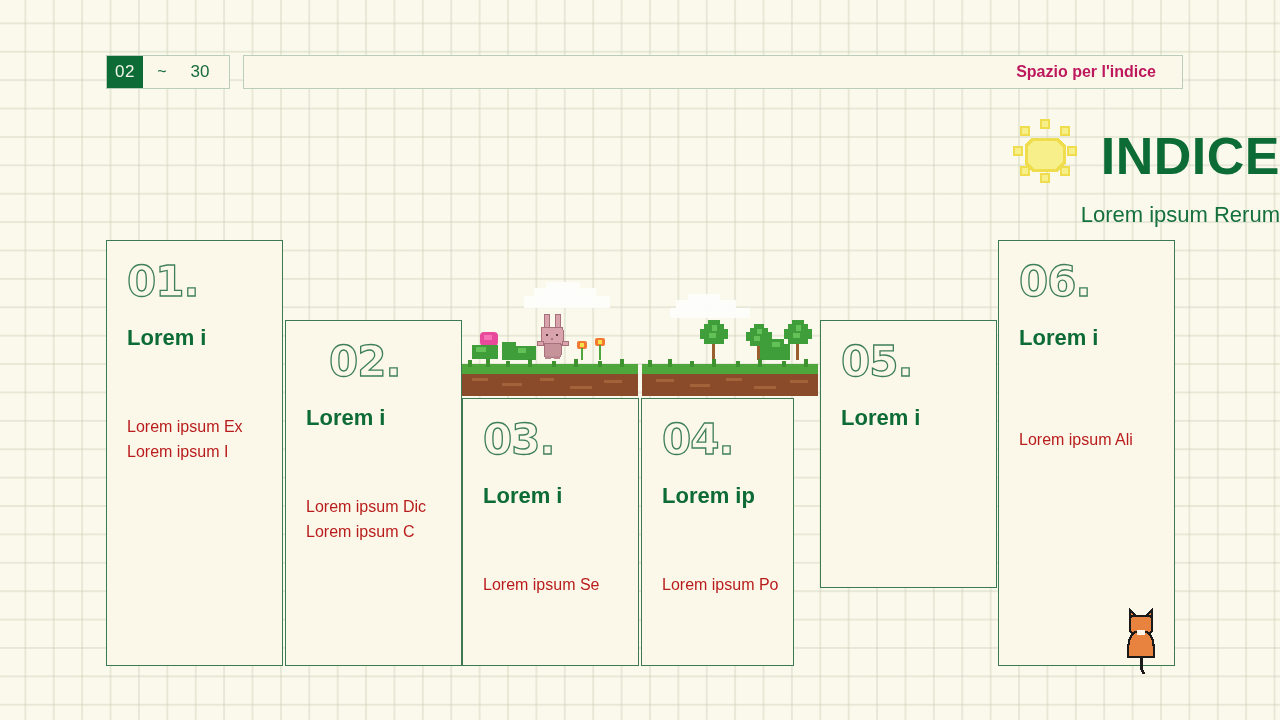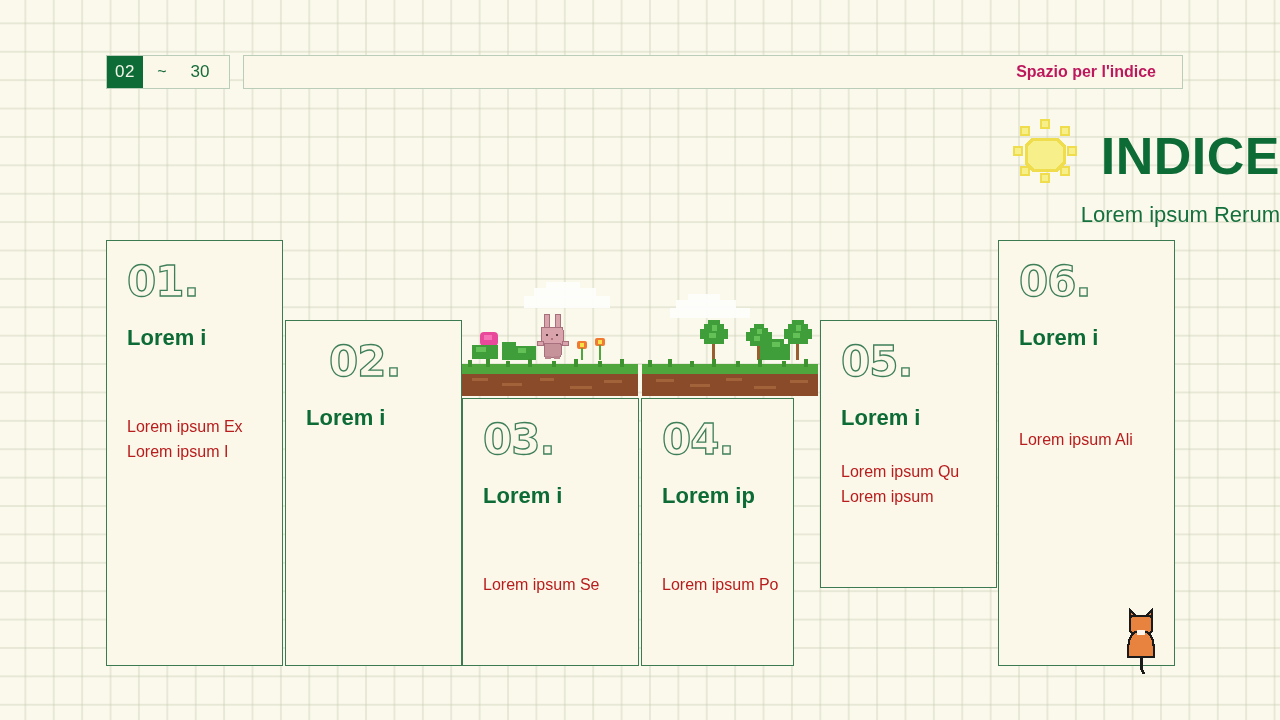--- a/index.html
+++ b/index.html
@@ -255,20 +255,24 @@
   <div class="ttl" style="top:84px;">Lorem i</div>
   <div class="body" style="top:173px;">
     <div>Lorem ipsum Ex</div>
     <div>Lorem ipsum I</div>
   </div>
 </div>
 
 <div class="card" style="left:285px;top:320px;width:177px;height:346px;">
   <div class="idx" style="top:20px;margin-left:23px;">02.</div>
   <div class="ttl" style="top:84px;">Lorem i</div>
+  <div class="body" style="top:173px;">
+    <div>Lorem ipsum Dic</div>
+    <div>Lorem ipsum C</div>
+  </div>
 </div>
 
 <div class="card" style="left:462px;top:398px;width:177px;height:268px;">
   <div class="idx" style="top:20px;">03.</div>
   <div class="ttl" style="top:84px;">Lorem i</div>
   <div class="body" style="top:173px;">
     <div>Lorem ipsum Se</div>
   </div>
 </div>
 
@@ -276,24 +280,20 @@
   <div class="idx" style="top:20px;">04.</div>
   <div class="ttl" style="top:84px;">Lorem ip</div>
   <div class="body" style="top:173px;">
     <div>Lorem ipsum Po</div>
   </div>
 </div>
 
 <div class="card" style="left:820px;top:320px;width:177px;height:268px;">
   <div class="idx" style="top:20px;">05.</div>
   <div class="ttl" style="top:84px;">Lorem i</div>
-  <div class="body" style="top:138px;">
-    <div>Lorem ipsum Qu</div>
-    <div>Lorem ipsum</div>
-  </div>
 </div>
 
 <div class="card" style="left:998px;top:240px;width:177px;height:426px;">
   <div class="idx" style="top:20px;">06.</div>
   <div class="ttl" style="top:84px;">Lorem i</div>
   <div class="body" style="top:186px;">
     <div>Lorem ipsum Ali</div>
   </div>
 </div>
 

